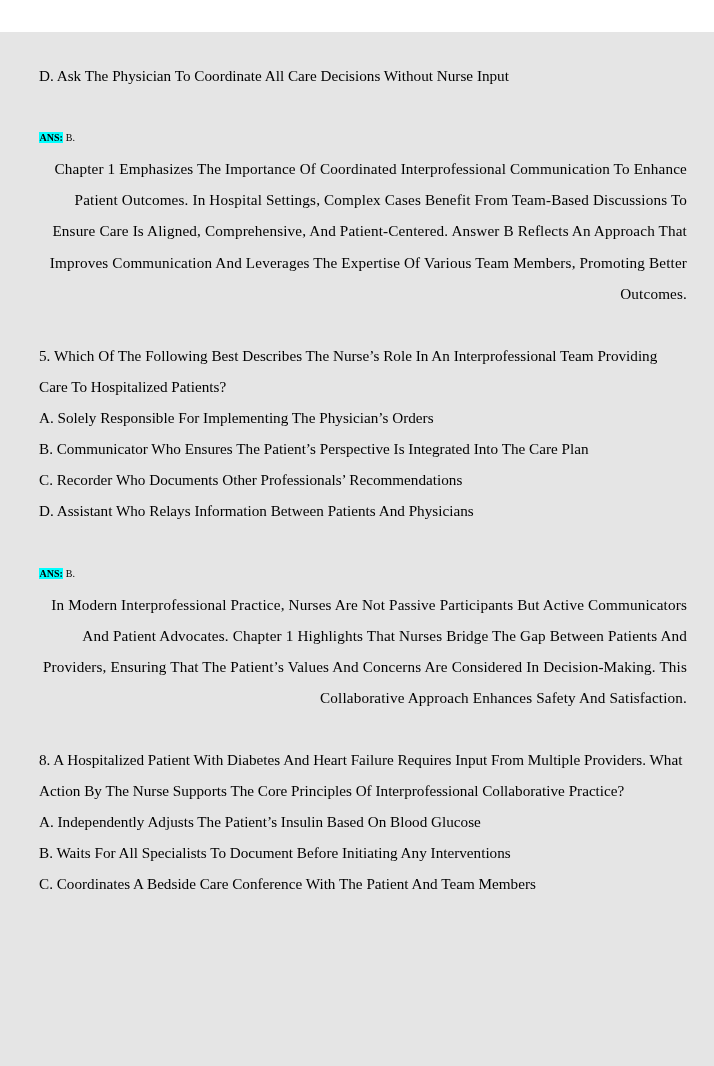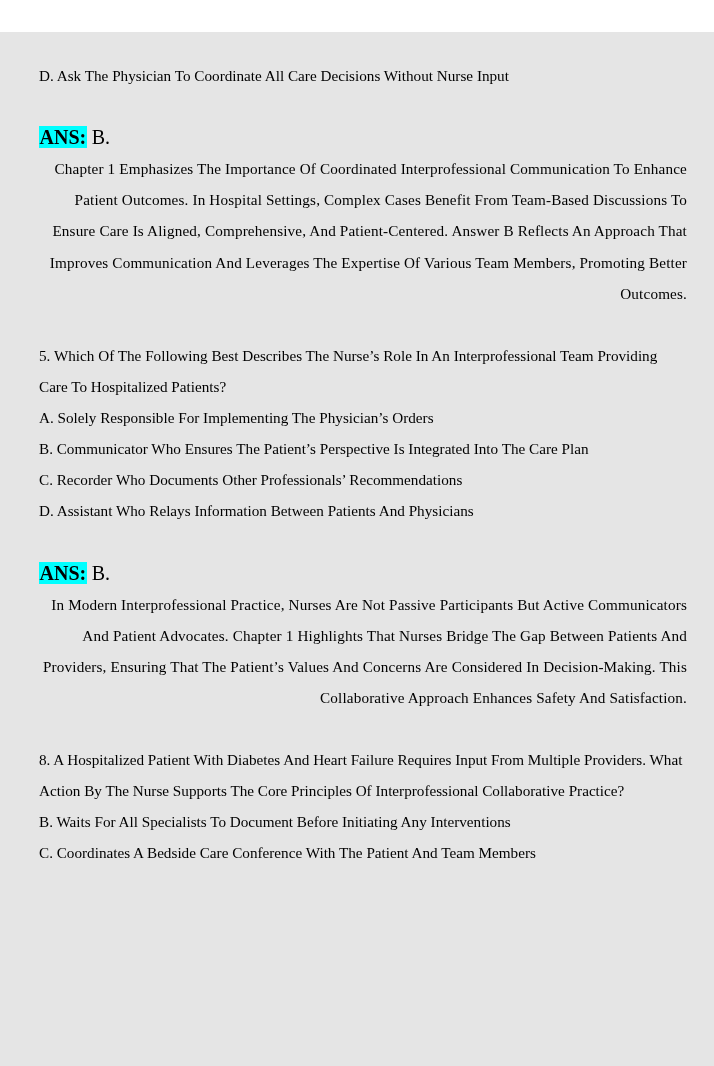--- a/index.html
+++ b/index.html
@@ -31,21 +31,21 @@
   .para {
     font-size: 15.2px;
     line-height: 31.1px;
     letter-spacing: 0.01em;
     text-align: right;
   }
   .blockgap {
     height: 31.1px;
   }
   .ans-line {
-    font-size: 20px;
+    font-size: 10px;
     line-height: 31.1px;
   }
   .ans-tag {
     background-color: #00ffff;
     font-weight: bold;
     padding: 0 0.5px;
   }
   .ans-value {
     font-weight: normal;
   }
@@ -72,16 +72,17 @@
       <div class="qtext">5. Which Of The Following Best Describes The Nurse’s Role In An Interprofessional Team Providing Care To Hospitalized Patients?</div>
       <div class="option">A. Solely Responsible For Implementing The Physician’s Orders</div>
       <div class="option">B. Communicator Who Ensures The Patient’s Perspective Is Integrated Into The Care Plan</div>
       <div class="option">C. Recorder Who Documents Other Professionals’ Recommendations</div>
       <div class="option">D. Assistant Who Relays Information Between Patients And Physicians</div>
       <div class="blockgap"></div>
       <div class="ans-line"><span class="ans-tag">ANS:</span> <span class="ans-value">B.</span></div>
       <div class="para">In Modern Interprofessional Practice, Nurses Are Not Passive Participants But Active Communicators And Patient Advocates. Chapter 1 Highlights That Nurses Bridge The Gap Between Patients And Providers, Ensuring That The Patient’s Values And Concerns Are Considered In Decision-Making. This Collaborative Approach Enhances Safety And Satisfaction.</div>
       <div class="blockgap"></div>
       <div class="qtext">8. A Hospitalized Patient With Diabetes And Heart Failure Requires Input From Multiple Providers. What Action By The Nurse Supports The Core Principles Of Interprofessional Collaborative Practice?</div>
+      <div class="option">A. Independently Adjusts The Patient’s Insulin Based On Blood Glucose</div>
       <div class="option">B. Waits For All Specialists To Document Before Initiating Any Interventions</div>
       <div class="option">C. Coordinates A Bedside Care Conference With The Patient And Team Members</div>
     </div>
 </div>
 
 </body></html>

